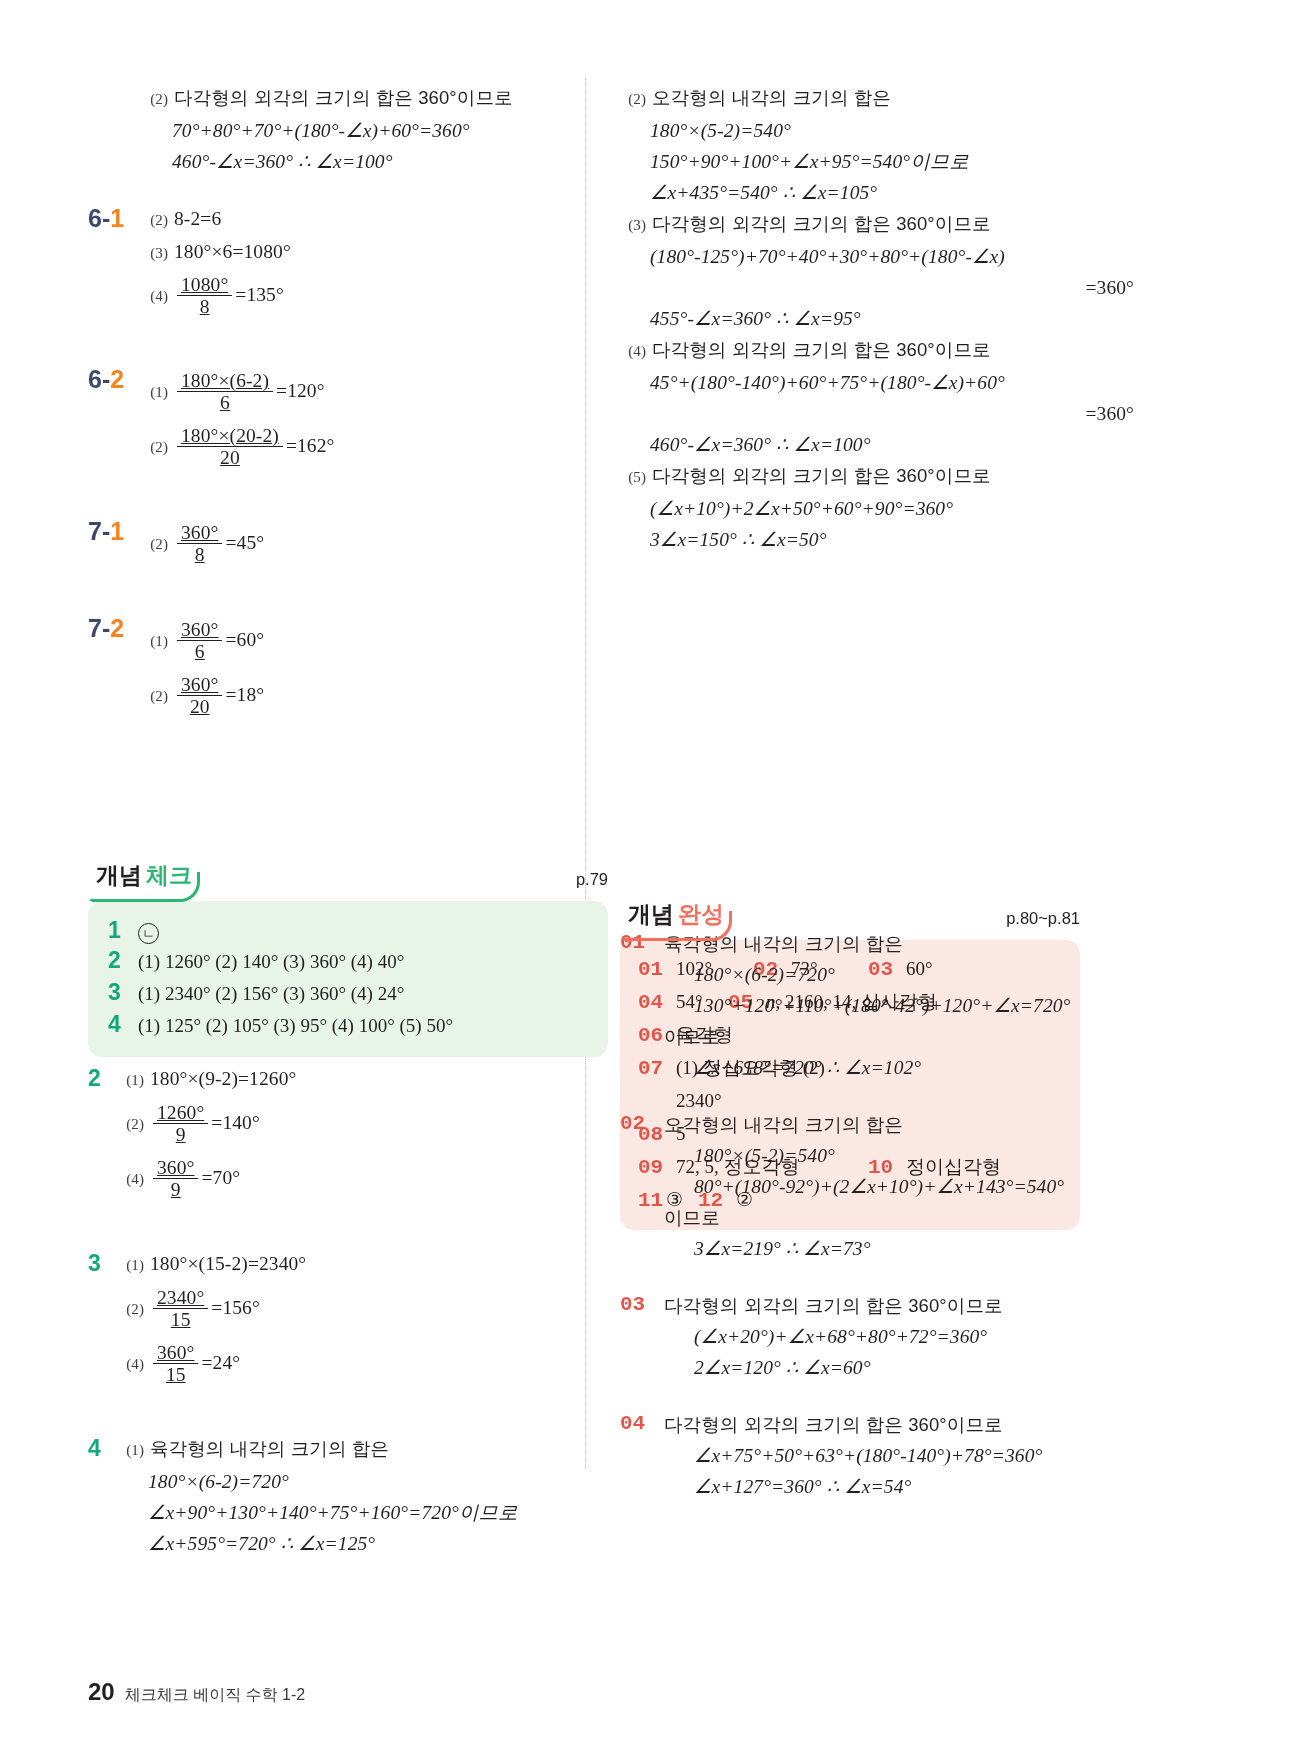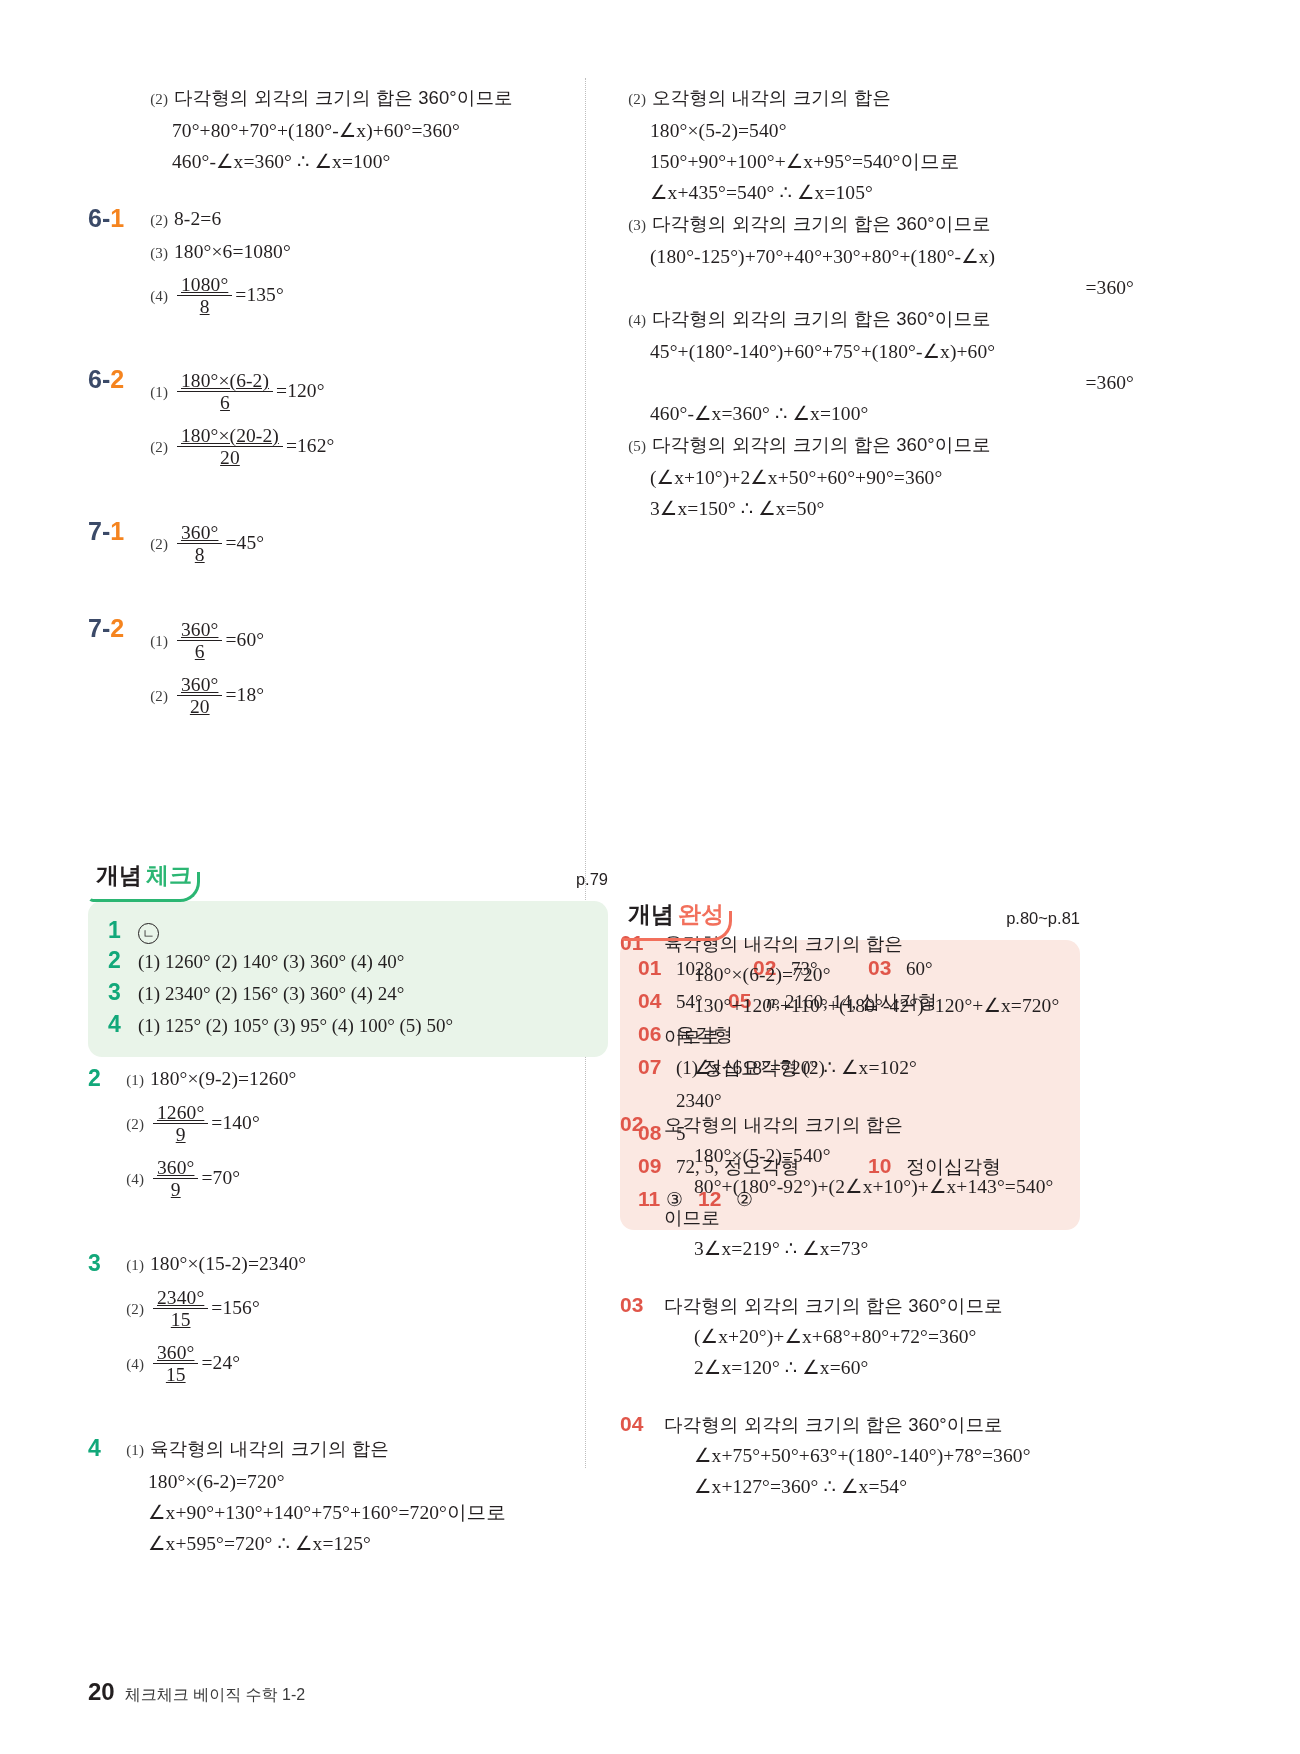--- a/index.html
+++ b/index.html
@@ -55,21 +55,21 @@
 
   
   .gtag{
     font-family:"Liberation Sans", sans-serif;
     font-weight:bold; font-size:23px; color:#12a87a;
     width:30px; flex:0 0 30px;
     line-height:30px;
   }
   
   .rtag{
-    font-family:Liberation Sans, sans-serif;
+    font-family:Liberation Mono, monospace;
     font-weight:bold; font-size:21px; color:#e0564a;
     width:38px; flex:0 0 38px;
     line-height:30px;
   }
 
   
   .frac{
     display:inline-block; vertical-align:-0.62em;
     text-align:center; margin:0 3px;text-decoration:underline;
   }
@@ -135,21 +135,21 @@
     display:flex; align-items:baseline;
   }
   .footer .pnum{
     font-family:"Liberation Sans", sans-serif;
     font-weight:bold; font-size:24px; color:#231f20; margin-right:10px;
   }
   .footer .ptitle{
     font-family:"Liberation Sans", sans-serif;
     font-size:16px; color:#3a3a3a;
   }
-  .indent3{ margin-left:30px; }
+  .indent3{ margin-left:30px;font-style:italic; }
   .rightalign{ text-align:right; }
   .spacer-md{ height:26px; }
   .spacer-lg{ height:42px; }
 </style>
 </head>
 <body>
 
 <div class="page">
 
   <div class="col-divider"></div>
@@ -278,20 +278,21 @@
         <div class="mline indent3">150°+90°+100°+∠x+95°=540°이므로</div>
         <div class="mline indent3">∠x+435°=540°      ∴ ∠x=105°</div>
       </div>
     </div>
 
     <div class="row">
       <div class="body">
         <div class="mline"><span class="sub-no">(3)</span><span class="ko">다각형의 외각의 크기의 합은 360°이므로</span></div>
         <div class="mline indent3">(180°-125°)+70°+40°+30°+80°+(180°-∠x)</div>
         <div class="mline rightalign" style="padding-right:6px;">=360°</div>
+        <div class="mline indent3">455°-∠x=360°      ∴ ∠x=95°</div>
       </div>
     </div>
 
     <div class="row">
       <div class="body">
         <div class="mline"><span class="sub-no">(4)</span><span class="ko">다각형의 외각의 크기의 합은 360°이므로</span></div>
         <div class="mline indent3">45°+(180°-140°)+60°+75°+(180°-∠x)+60°</div>
         <div class="mline rightalign" style="padding-right:6px;">=360°</div>
         <div class="mline indent3">460°-∠x=360°      ∴ ∠x=100°</div>
       </div>

